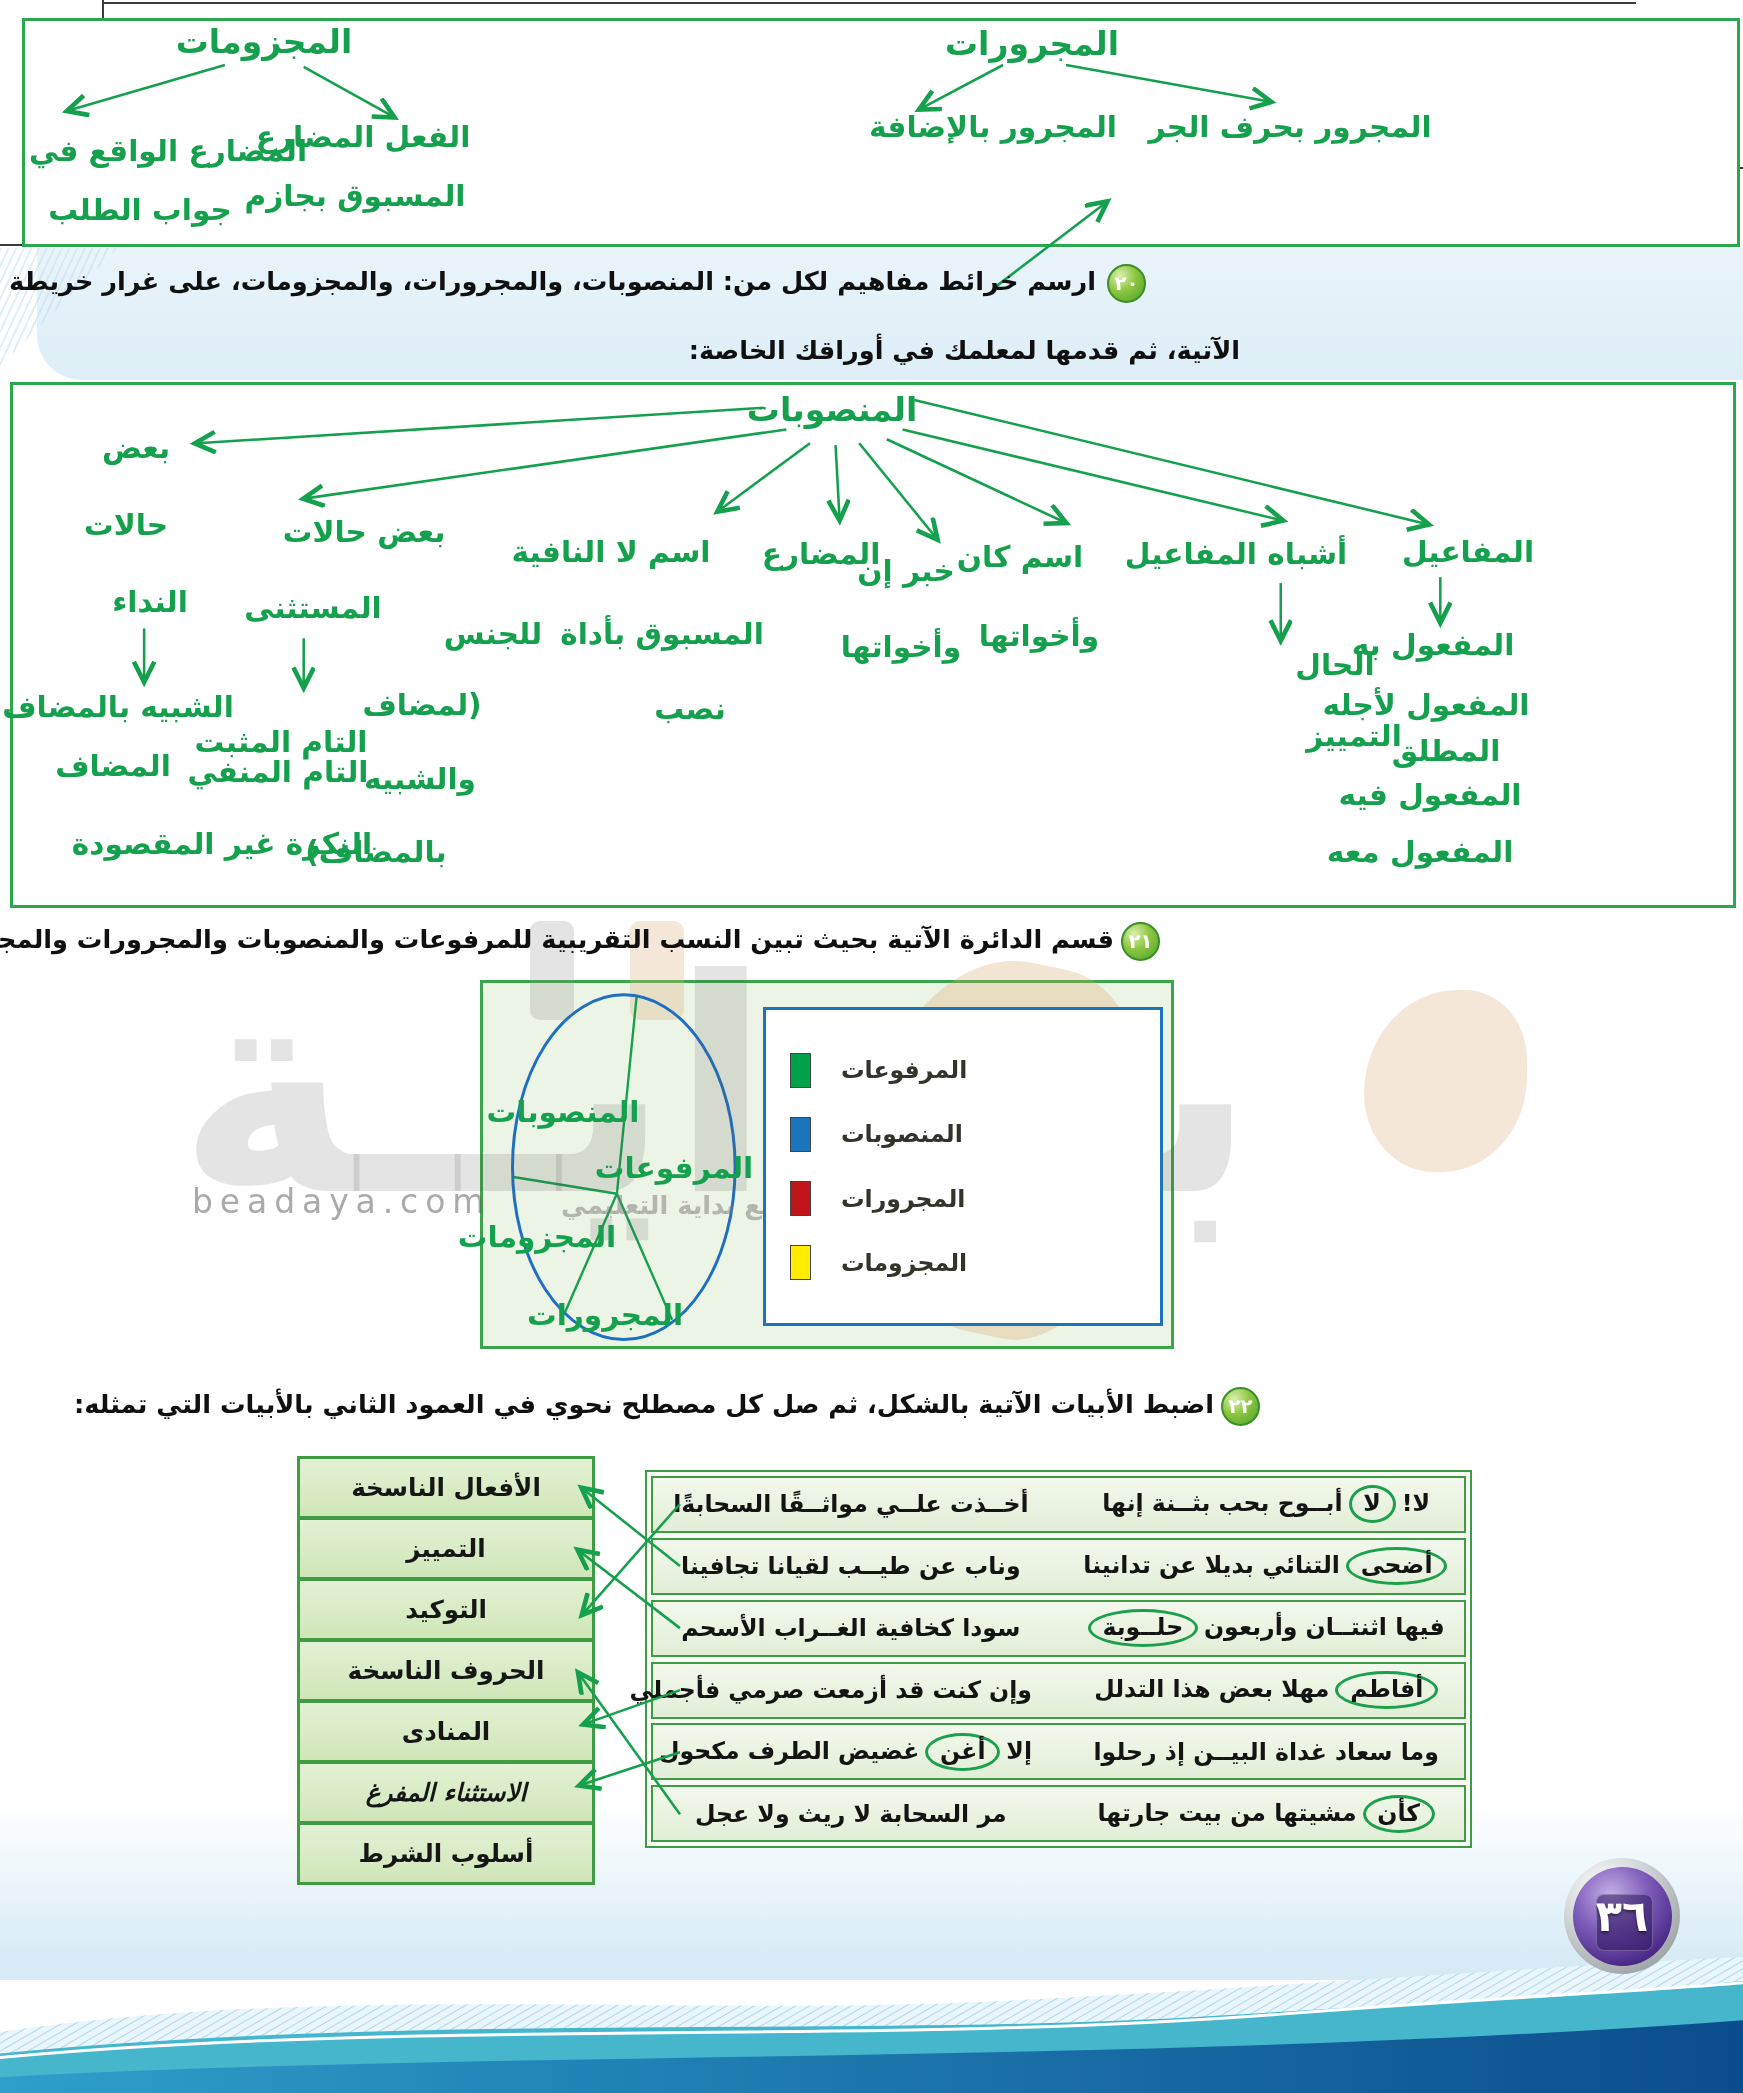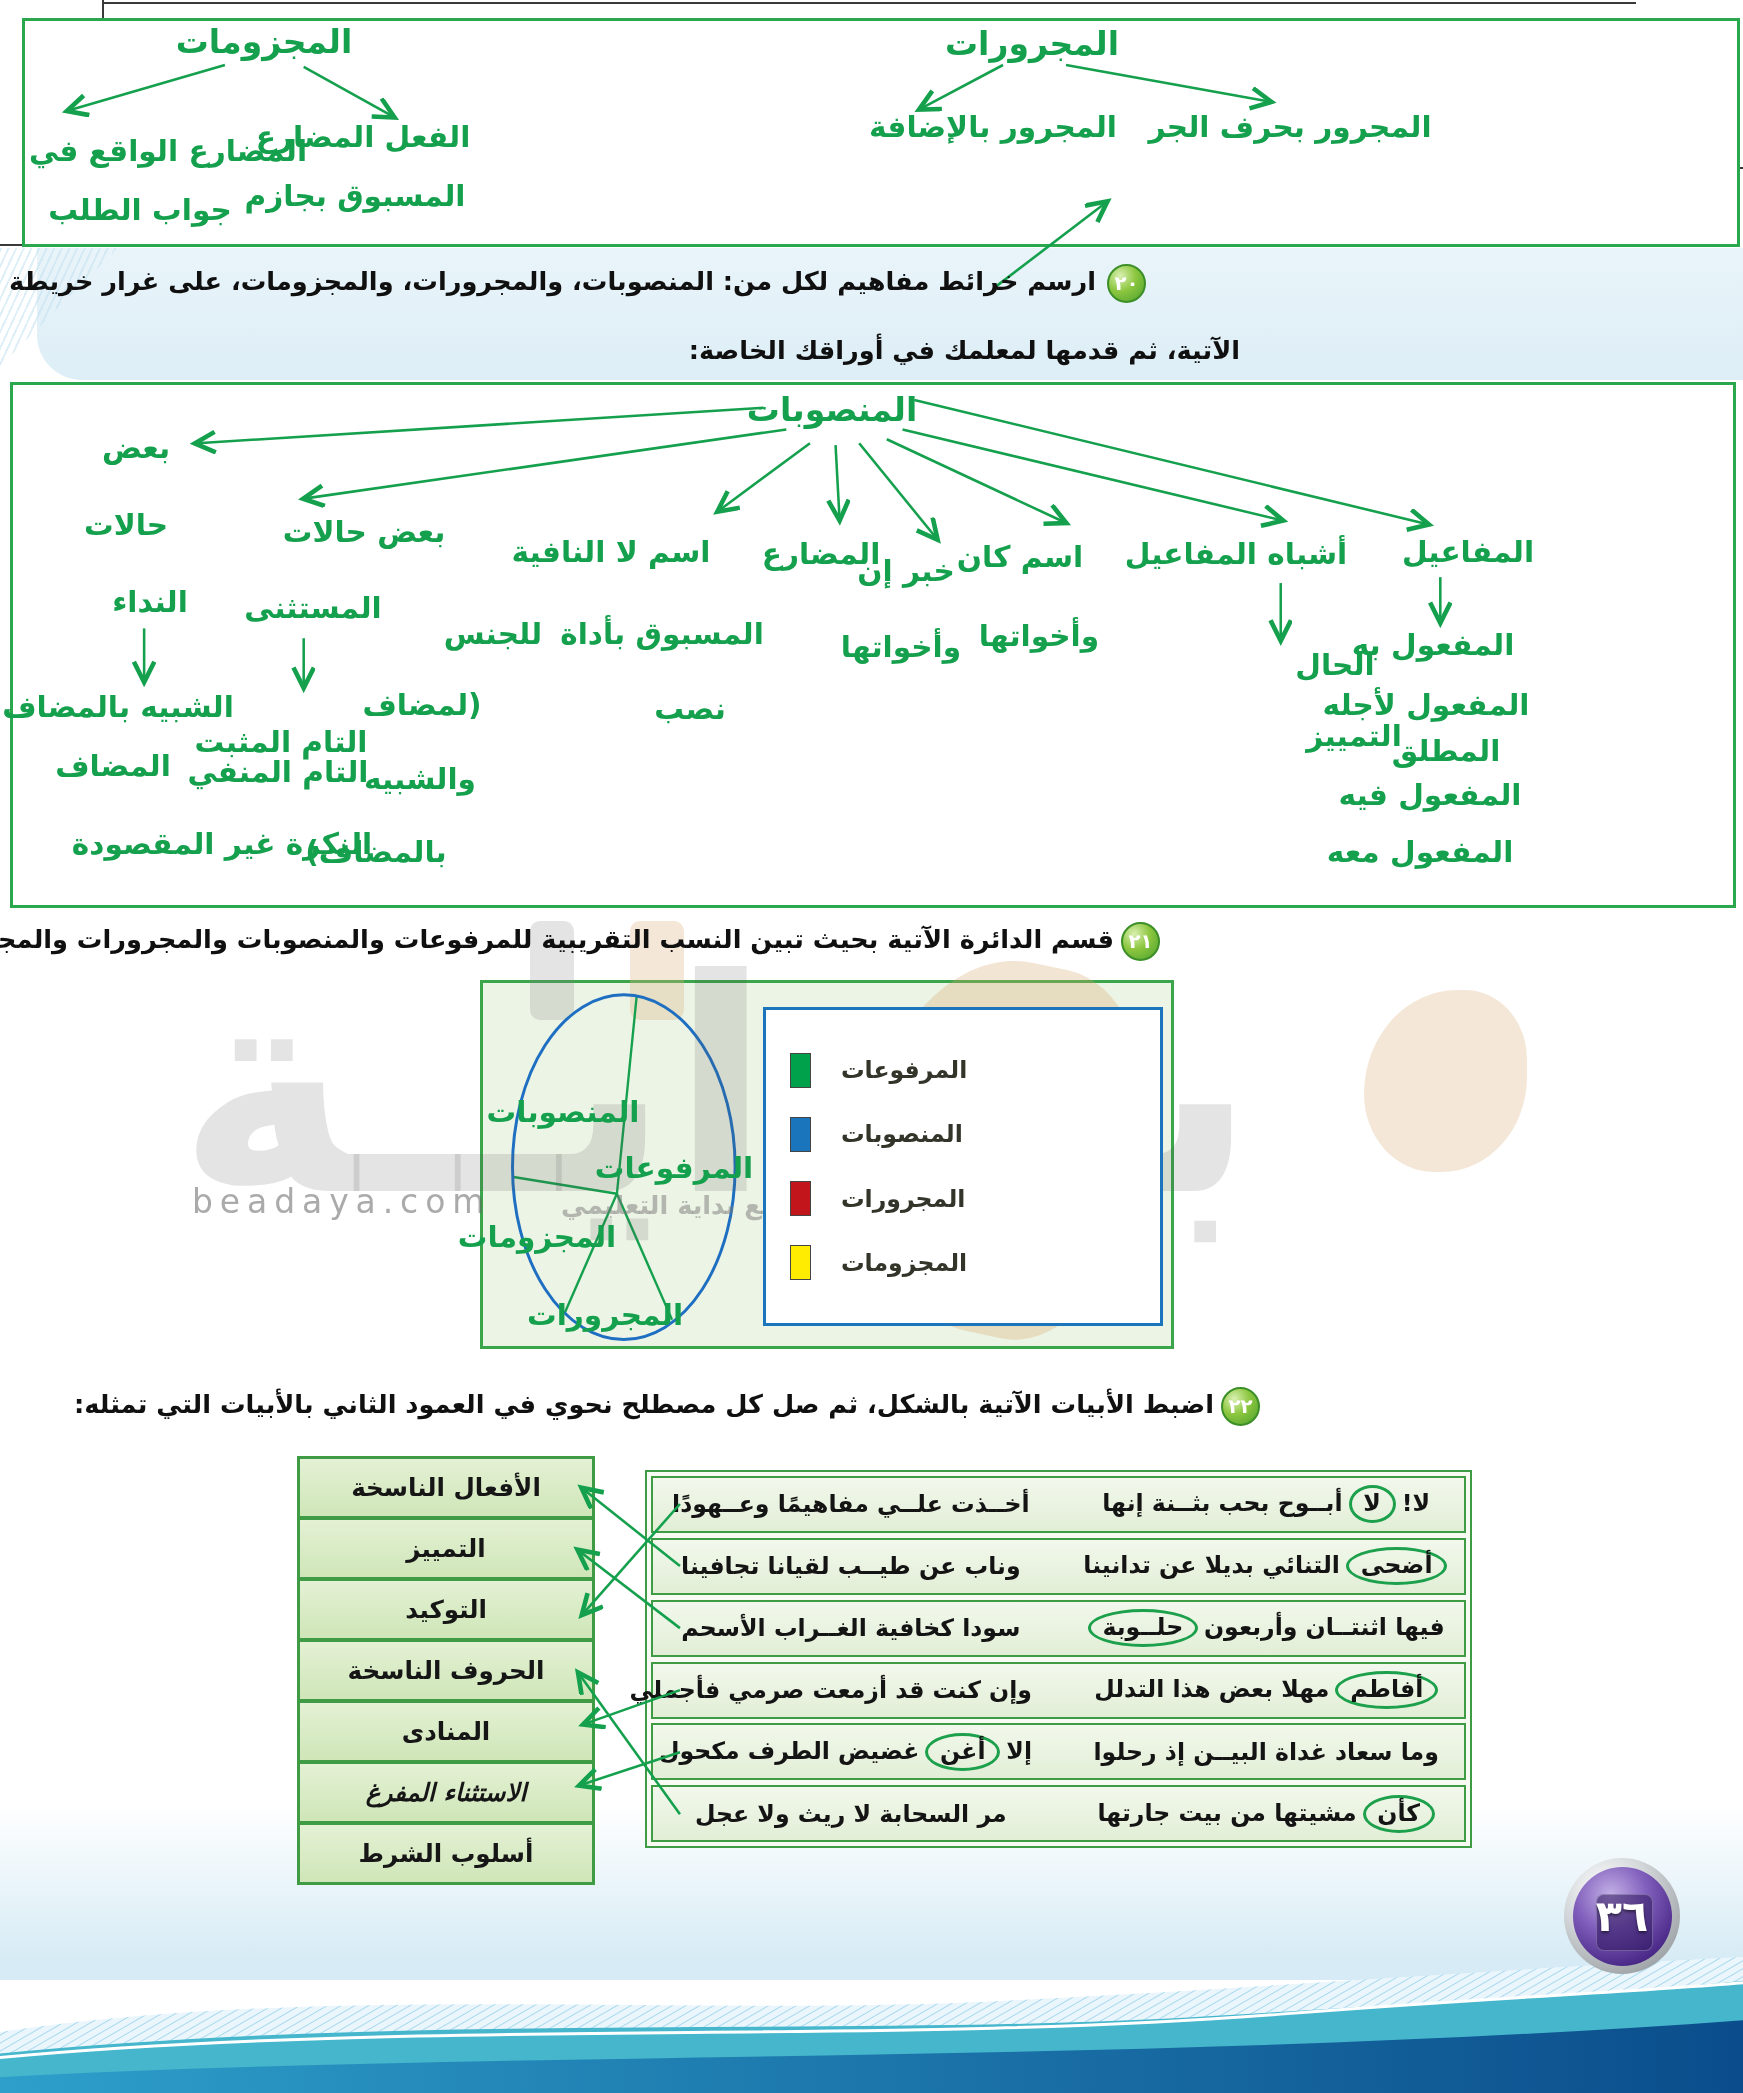--- a/index.html
+++ b/index.html
@@ -110,21 +110,21 @@
   <div class="term" style="top:1761px;font-style:italic;">
       <span>الاستثناء المفرغ</span>
     </div>
   <div class="term" style="top:1822px;">
       <span>أسلوب الشرط</span>
     </div>
 
   <div class="vtable">
     <div class="vrow">
       <div class="hemi"><span>لا!</span><span class="circ">لا</span><span>أبــوح بحب بثــنة إنها</span></div>
-      <div class="hemi"><span>أخــذت علــي مفاهيمًا وعــهودًا</span></div>
+      <div class="hemi"><span>أخــذت علــي مواثــقًا السحابةًا</span></div>
     </div>
     <div class="vrow">
       <div class="hemi"><span class="circ">أضحى</span><span>التنائي بديلا عن تدانينا</span></div>
       <div class="hemi"><span>وناب عن طيــب لقيانا تجافينا</span></div>
     </div>
     <div class="vrow">
       <div class="hemi"><span>فيها اثنتــان وأربعون</span><span class="circ">حلــوبة</span></div>
       <div class="hemi"><span>سودا كخافية الغــراب الأسحم</span></div>
     </div>
     <div class="vrow">

